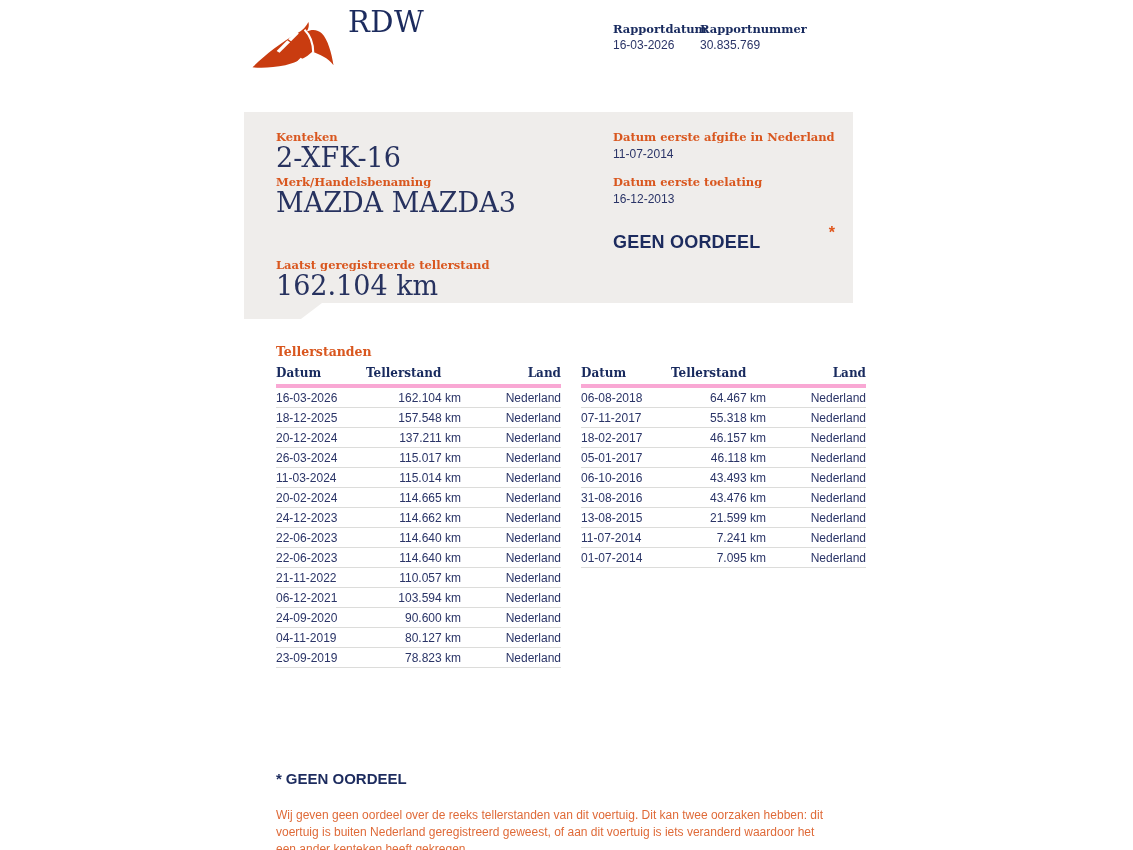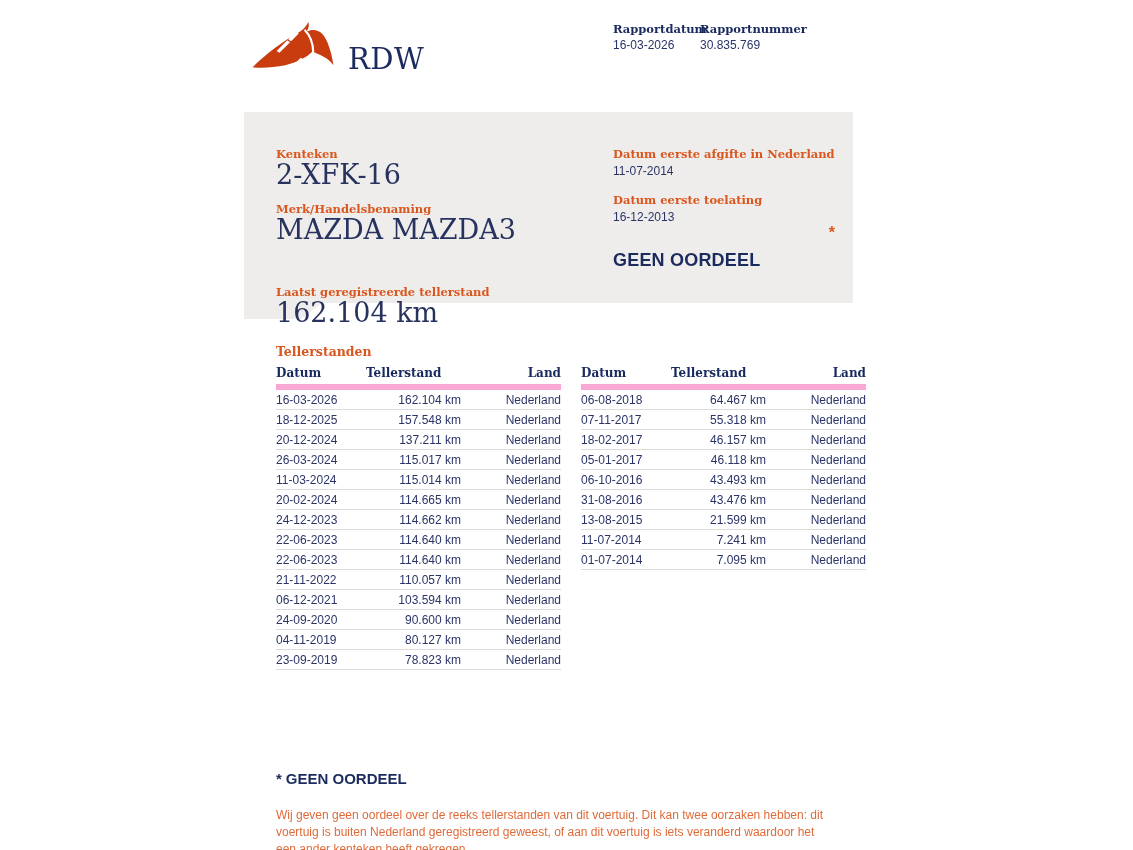--- a/index.html
+++ b/index.html
@@ -4,21 +4,21 @@
 <style>
   * { margin:0; padding:0; box-sizing:border-box; }
   html,body { background:#ffffff; }
   body {
     width:1133px; height:850px; position:relative; overflow:hidden;
     font-family:"Liberation Sans", sans-serif; color:#2a3467;
   }
   .page { position:absolute; inset:0; }
 
   
-  .logo { position:absolute; left:249px; top:6px; display:flex; align-items:flex-end; }
+  .logo { position:absolute; left:249px; top:6px; display:flex; align-items:flex-start; }
   .swoosh { width:88px; height:54px; margin-top:15px; }
   .logo-text {
     font-family:"DejaVu Serif", serif; font-size:29px; line-height:32px;
     color:#1c2b5e; margin-left:11px; letter-spacing:0.5px;
   }
   .header-right { position:absolute; left:613px; top:10px; }
   .page-title {
     font-family:"DejaVu Serif", serif; font-size:22px; font-weight:600;
     color:#d85a26; line-height:26px;
   }
@@ -36,21 +36,21 @@
     background:#efedeb;
   }
   .box-tab {
     position:absolute; left:0; top:191px; width:78px; height:16px;
     background:#efedeb; clip-path:polygon(0 0, 100% 0, 73% 100%, 0 100%);
   }
   .sum-left  { position:absolute; left:32px;  top:19px; width:300px; }
   .sum-right { position:absolute; left:369px; top:19px; width:228px; }
   .orange-label {
     font-family:"DejaVu Serif", serif; font-weight:700; font-size:11.5px;
-    color:#d9571f; line-height:12px;margin-top:17px;
+    color:#d9571f; line-height:12px;
   }
   .big-value {
     font-family:"DejaVu Serif", serif; font-size:27px; color:#27325f;
     line-height:22px; margin-top:4px;
   }
   .small-value { font-size:12px; color:#2a3467; line-height:12px; margin-top:5px; }
   .sum-left .field + .field { margin-top:7px; }
   .sum-left .field.tellerstand-gap { margin-top:45px; }
   .sum-right .field + .field { margin-top:16px; }
   .verdict {
@@ -65,21 +65,21 @@
   
   .tables { position:absolute; left:276px; top:345px; }
   .section-title {
     font-family:"DejaVu Serif", serif; font-weight:700; font-size:12.5px;
     color:#d9571f; line-height:13px; margin-bottom:9px;
   }
   .tables-row { display:flex; gap:20px; align-items:flex-start; }
   table { border-collapse:collapse; width:285px; font-size:12px; color:#2a3467; table-layout:fixed; }
   th {
     font-family:"DejaVu Serif", serif; font-weight:700; font-size:12px; color:#182a5e;
-    border-bottom:6px solid #f9a8d4; padding:0 0 5px 0; text-align:left; line-height:12px;
+    border-bottom:4px solid #f9a8d4; padding:0 0 5px 0; text-align:left; line-height:12px;
   }
   col.c-datum { width:90px; } col.c-km { width:95px; } col.c-land { width:100px; }
   td { padding:4px 0 3px 0; border-bottom:1px solid #dcdcda; line-height:12px; }
   td.col-km { text-align:right; }
   th.col-land, td.col-land { text-align:right; }
 
   
   .footnote { position:absolute; left:276px; top:771px; width:556px; }
   .fn-title { font-size:15px; font-weight:700; color:#1c2b5e; line-height:16px; }
   .fn-title .ast { margin-right:4px; }

